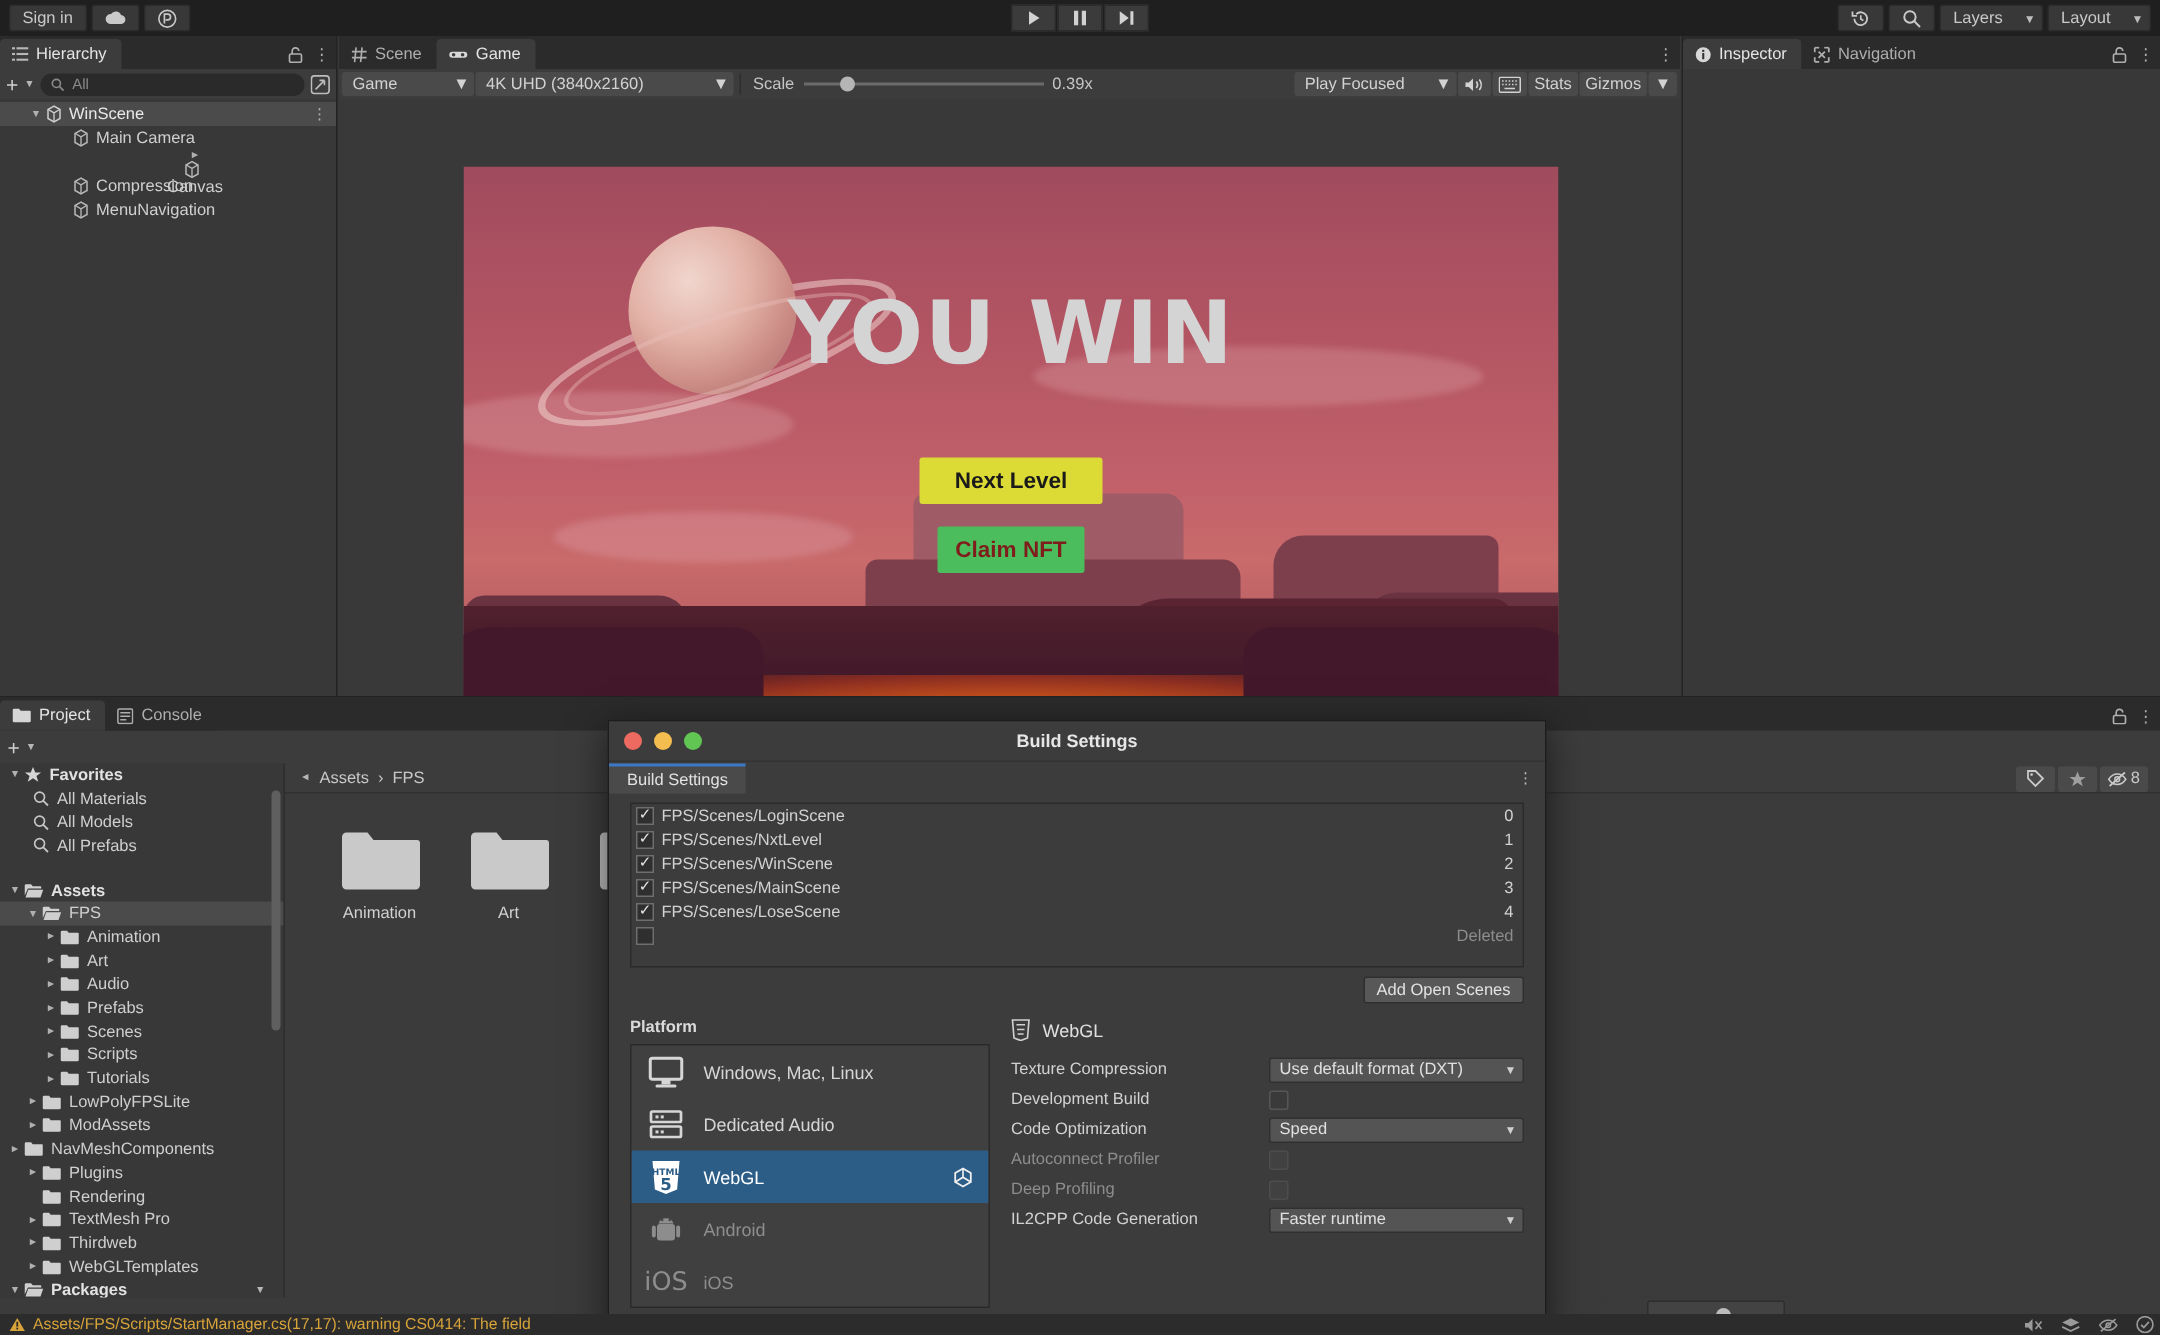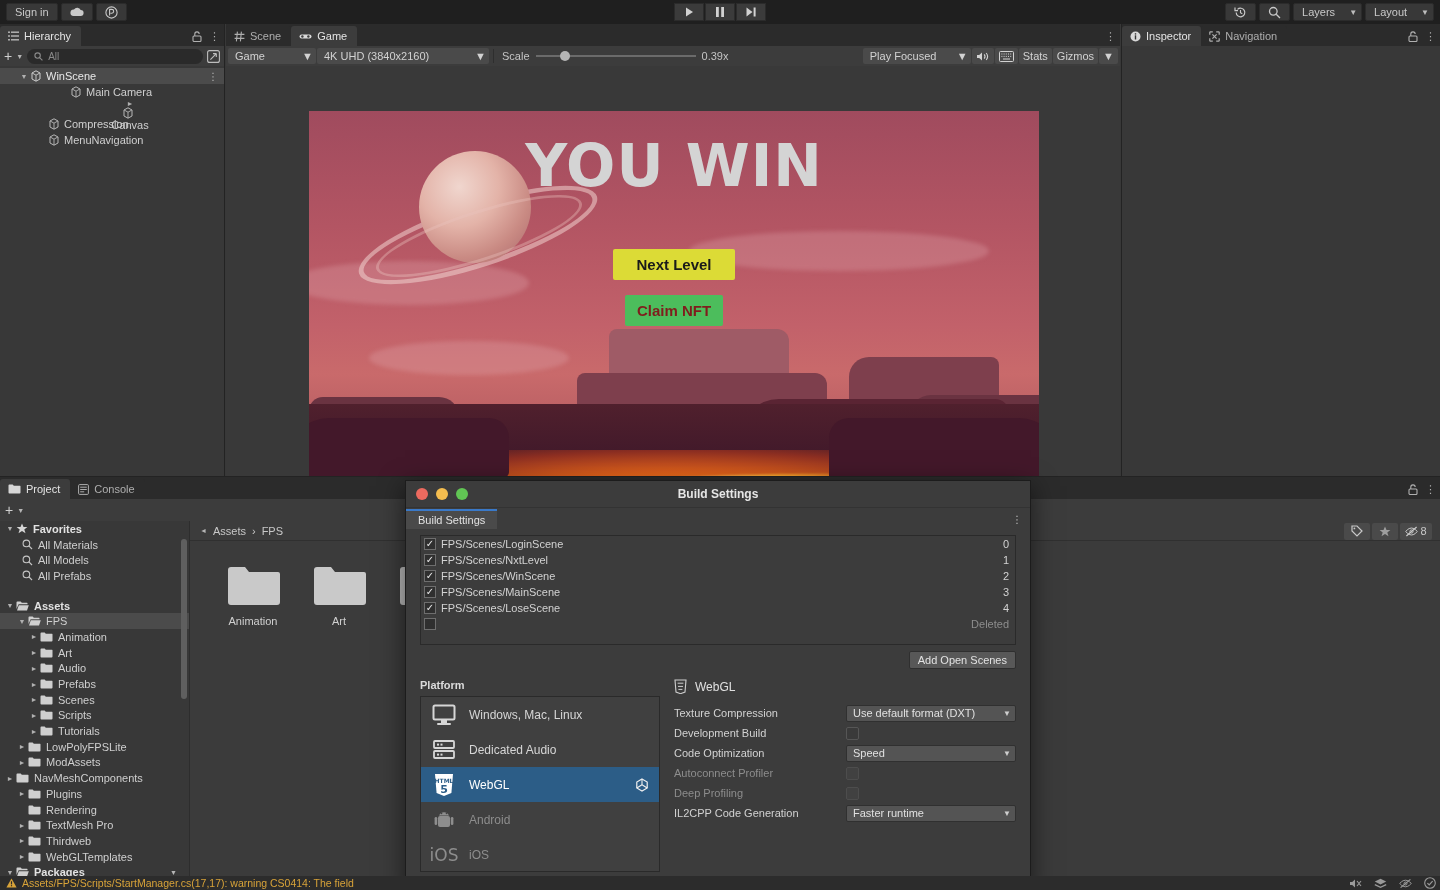--- a/index.html
+++ b/index.html
@@ -137,21 +137,21 @@
     transform: rotate(-3deg);
     filter: blur(1px);
   }
   .rock-fg {
     position: absolute; background: #5a2433; border-radius: 6px;
   }
   .hud {
     position: absolute; inset: 0; display: flex; flex-direction: column; align-items: center;
   }
   .win-title {
-    margin-top: 26px; font-size: 58px; font-weight: bold; color: #d4d4d4;
+    margin-top: 82px; font-size: 58px; font-weight: bold; color: #d4d4d4;
     letter-spacing: 1px; line-height: 1;
     font-family: "DejaVu Sans", sans-serif;
   }
   .btn-next {
     margin-top: 54px; width: 122px; height: 31px; background: #dcdb36; color: #1a1a1a;
     font-size: 15px; font-weight: bold; display: flex; align-items: center; justify-content: center;
     border-radius: 2px;
   }
   .btn-claim {
     margin-top: 15px; width: 98px; height: 31px; background: #4cbd5c; color: #7f1d1d;
@@ -161,21 +161,21 @@
 
   
   .inspector {
     position: absolute; left: 1121px; top: 24px; width: 319px; height: 452px;
     background: #383838; border-left: 1px solid #232323;
   }
   .insp-body { background: #383838; height: 430px; }
 
   
   .project {
-    position: absolute; left: 0; top: 476px; width: 1440px; height: 400px;
+    position: absolute; left: 0; top: 464px; width: 1440px; height: 400px;
     background: #383838; border-top: 1px solid #232323;
   }
   .pr-toolbar { height: 22px; background: #3c3c3c; display: flex; align-items: center; padding: 0 5px; gap: 4px; }
   .pr-body { display: flex; height: 356px; }
   .pr-left { width: 190px; background: #383838; border-right: 1px solid #2d2d2d; position: relative; overflow: hidden; }
   .pr-row { height: 15.7px; display: flex; align-items: center; font-size: 11px; color: #cfcfcf; padding-left: 4px; }
   .pr-row.sel { background: #4b4b4b; }
   .pr-row.bold { font-weight: bold; color: #e2e2e2; }
   .folder-ico { margin-right: 5px; display: inline-flex; }
   .pr-scroll { position: absolute; right: 2px; top: 18px; width: 6px; height: 160px; background: #5f5f5f; border-radius: 3px; }
@@ -392,21 +392,21 @@
         <span class="foldout">▼</span>
         <span class="cube-ico">
           <svg width="12" height="12" viewBox="0 0 12 12">
               <path d="M6 0.8 2 3v6l4 2.2 4-2.2V3z" fill="none" stroke="#cfcfcf" stroke-width="1"></path>
               <path d="M6 5.2 2.2 3M6 5.2 9.8 3M6 5.2v5.9" stroke="#cfcfcf" stroke-width="0.9" fill="none"></path>
             </svg>
         </span>
         <span>WinScene</span>
         <span class="h-kebab">⋮</span>
       </div>
-      <div class="h-row" style="padding-left:48px;margin-left:22px;">
+      <div class="h-row" style="padding-left:48px;">
         <span class="cube-ico">
           <svg width="12" height="12" viewBox="0 0 12 12">
               <path d="M6 0.8 2 3v6l4 2.2 4-2.2V3z" fill="none" stroke="#b8b8b8" stroke-width="1"></path>
               <path d="M6 5.2 2.2 3M6 5.2 9.8 3M6 5.2v5.9" stroke="#b8b8b8" stroke-width="0.9" fill="none"></path>
             </svg>
         </span>
         <span>Main Camera</span>
       </div>
       <div class="h-row" style="padding-left:36px;flex-direction:column;">
         <span class="foldout">►</span>

